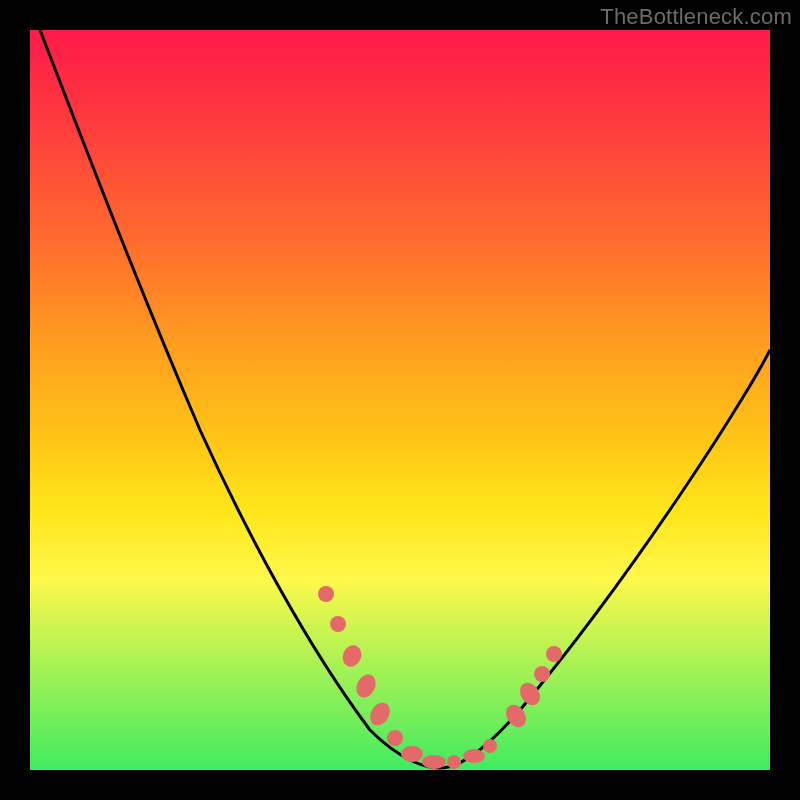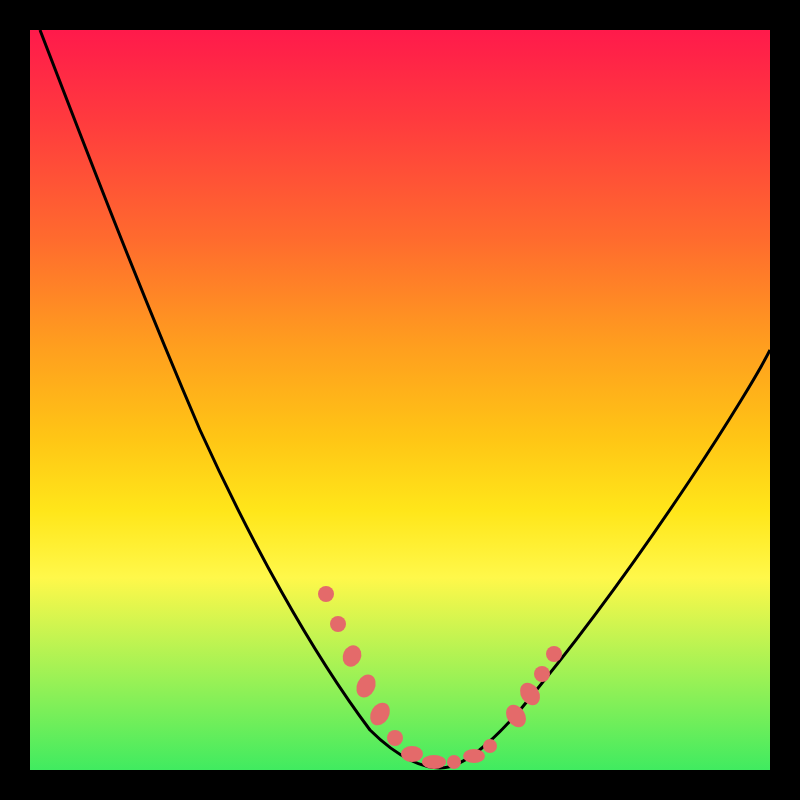--- a/index.html
+++ b/index.html
@@ -51,20 +51,21 @@
     top: 0;
     width: 740px;
     height: 740px;
   }
 </style>
 </head>
 <body>
 
 <div class="frame">
 
+  <div class="watermark">TheBottleneck.com</div>
 
   <div class="plot-area">
     <svg class="curves" viewBox="0 0 740 740" preserveAspectRatio="none">
 
       <path d="M 10 0
                C 60 130, 110 260, 170 400
                C 220 510, 280 620, 340 700
                C 370 730, 395 738, 410 738" fill="none" stroke="#000" stroke-width="3"></path>
 
       <path d="M 410 738

